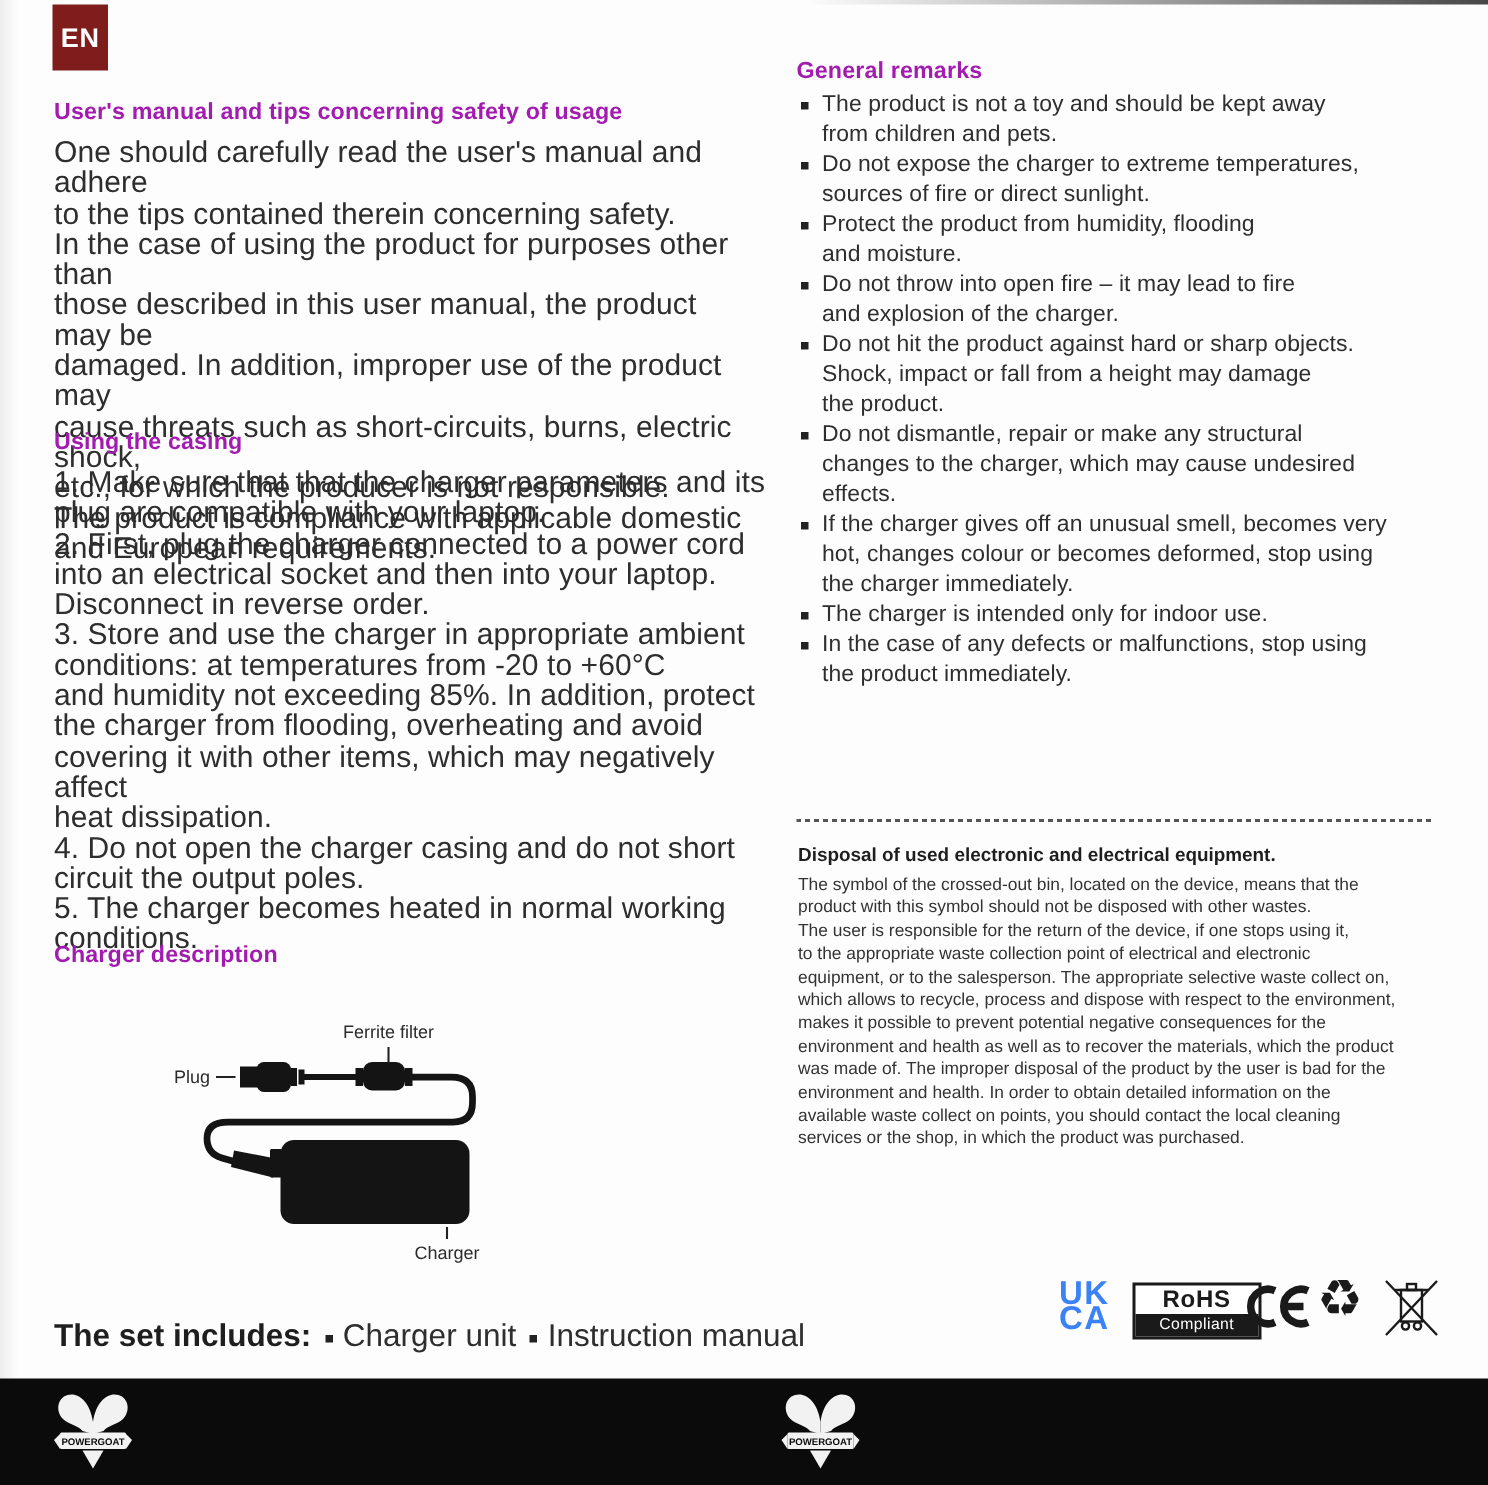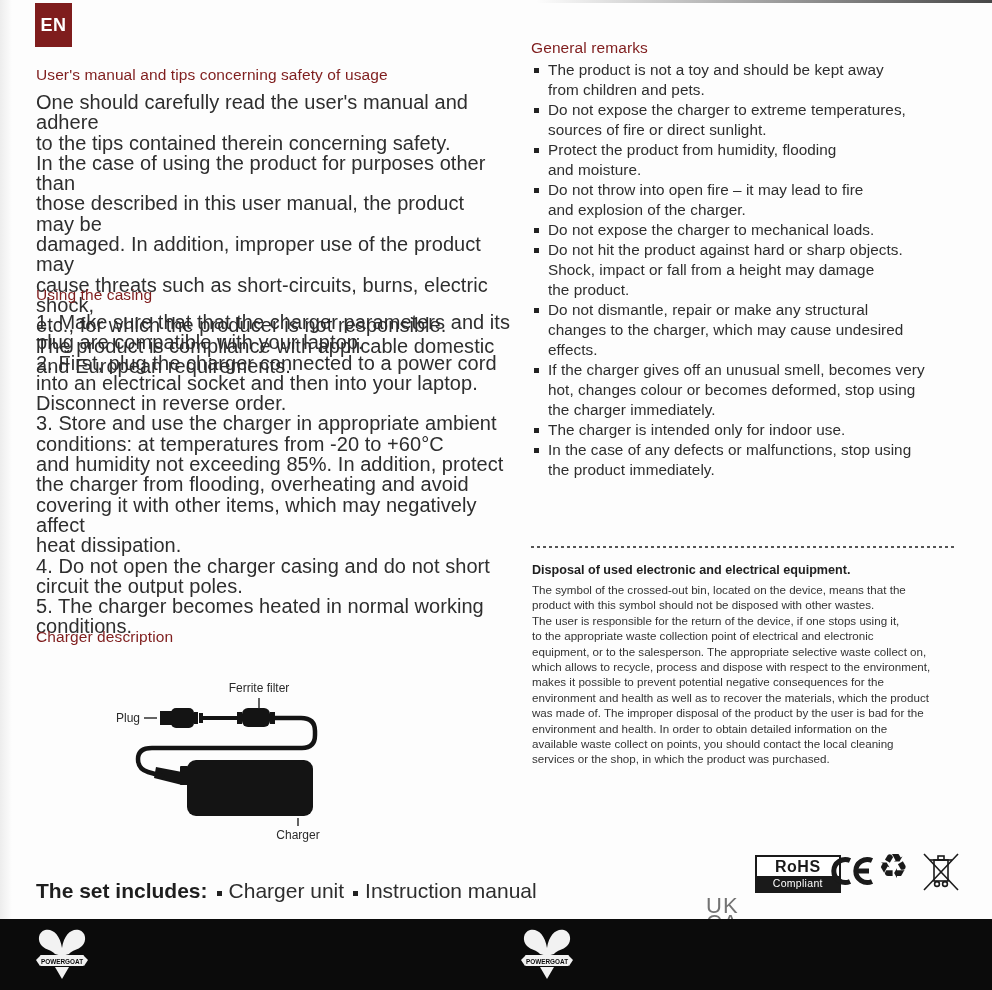--- a/index.html
+++ b/index.html
@@ -24,21 +24,21 @@
     background:linear-gradient(to right,#ededed,rgba(255,255,255,0));
   }
   .en-badge{
     position:absolute;left:35px;top:3px;width:37px;height:44px;
     background:#7f1d1d;color:#fff;
     display:flex;align-items:center;justify-content:center;
     font-weight:bold;font-size:18px;letter-spacing:.5px;
   }
   h2{
     position:absolute;margin:0;
-    font-size:15.5px;font-weight:normal;color:#7f1d1d;
+    font-size:15.5px;font-weight:bold;color:#a21caf;
     letter-spacing:.1px;
   }
   .body-text{
     position:absolute;margin:0;
     font-size:20px;line-height:20.3px;color:#2e2e2e;
     white-space:pre-line;letter-spacing:.05px;
   }
   
   .h-safety{left:36px;top:66px;}
   .p-safety{left:36px;top:92px;width:470px;}
@@ -78,22 +78,22 @@
     position:absolute;left:532px;top:563px;margin:0;
     font-size:12.6px;font-weight:bold;color:#1e1e1e;
   }
   .p-disposal{
     position:absolute;left:532px;top:582px;width:430px;margin:0;
     font-size:11.6px;line-height:15.4px;color:#333;
     white-space:pre-line;
   }
   .ukca{
     position:absolute;left:706px;top:853px;
-    font-weight:normal;font-size:22px;line-height:17px;color:#737373;
-    letter-spacing:1px;text-align:center;margin-top:44px;
+    font-weight:bold;font-size:22px;line-height:17px;color:#3b82f6;
+    letter-spacing:1px;text-align:center;
   }
   .rohs{
     position:absolute;left:755px;top:855px;
     border:2.5px solid #1a1a1a;text-align:center;background:#fff;
   }
   .rohs-top{
     font-weight:bold;font-size:16px;color:#1a1a1a;
     padding:0 18px;line-height:19px;letter-spacing:.5px;
   }
   .rohs-bottom{
@@ -192,21 +192,20 @@
 
   <ul class="remarks">
     <li>The product is not a toy and should be kept away
 from children and pets.</li>
     <li>Do not expose the charger to extreme temperatures,
 sources of fire or direct sunlight.</li>
     <li>Protect the product from humidity, flooding
 and moisture.</li>
     <li>Do not throw into open fire – it may lead to fire
 and explosion of the charger.</li>
-    <li>Do not expose the charger to mechanical loads.</li>
     <li>Do not hit the product against hard or sharp objects.
 Shock, impact or fall from a height may damage
 the product.</li>
     <li>Do not dismantle, repair or make any structural
 changes to the charger, which may cause undesired
 effects.</li>
     <li>If the charger gives off an unusual smell, becomes very
 hot, changes colour or becomes deformed, stop using
 the charger immediately.</li>
     <li>The charger is intended only for indoor use.</li>

